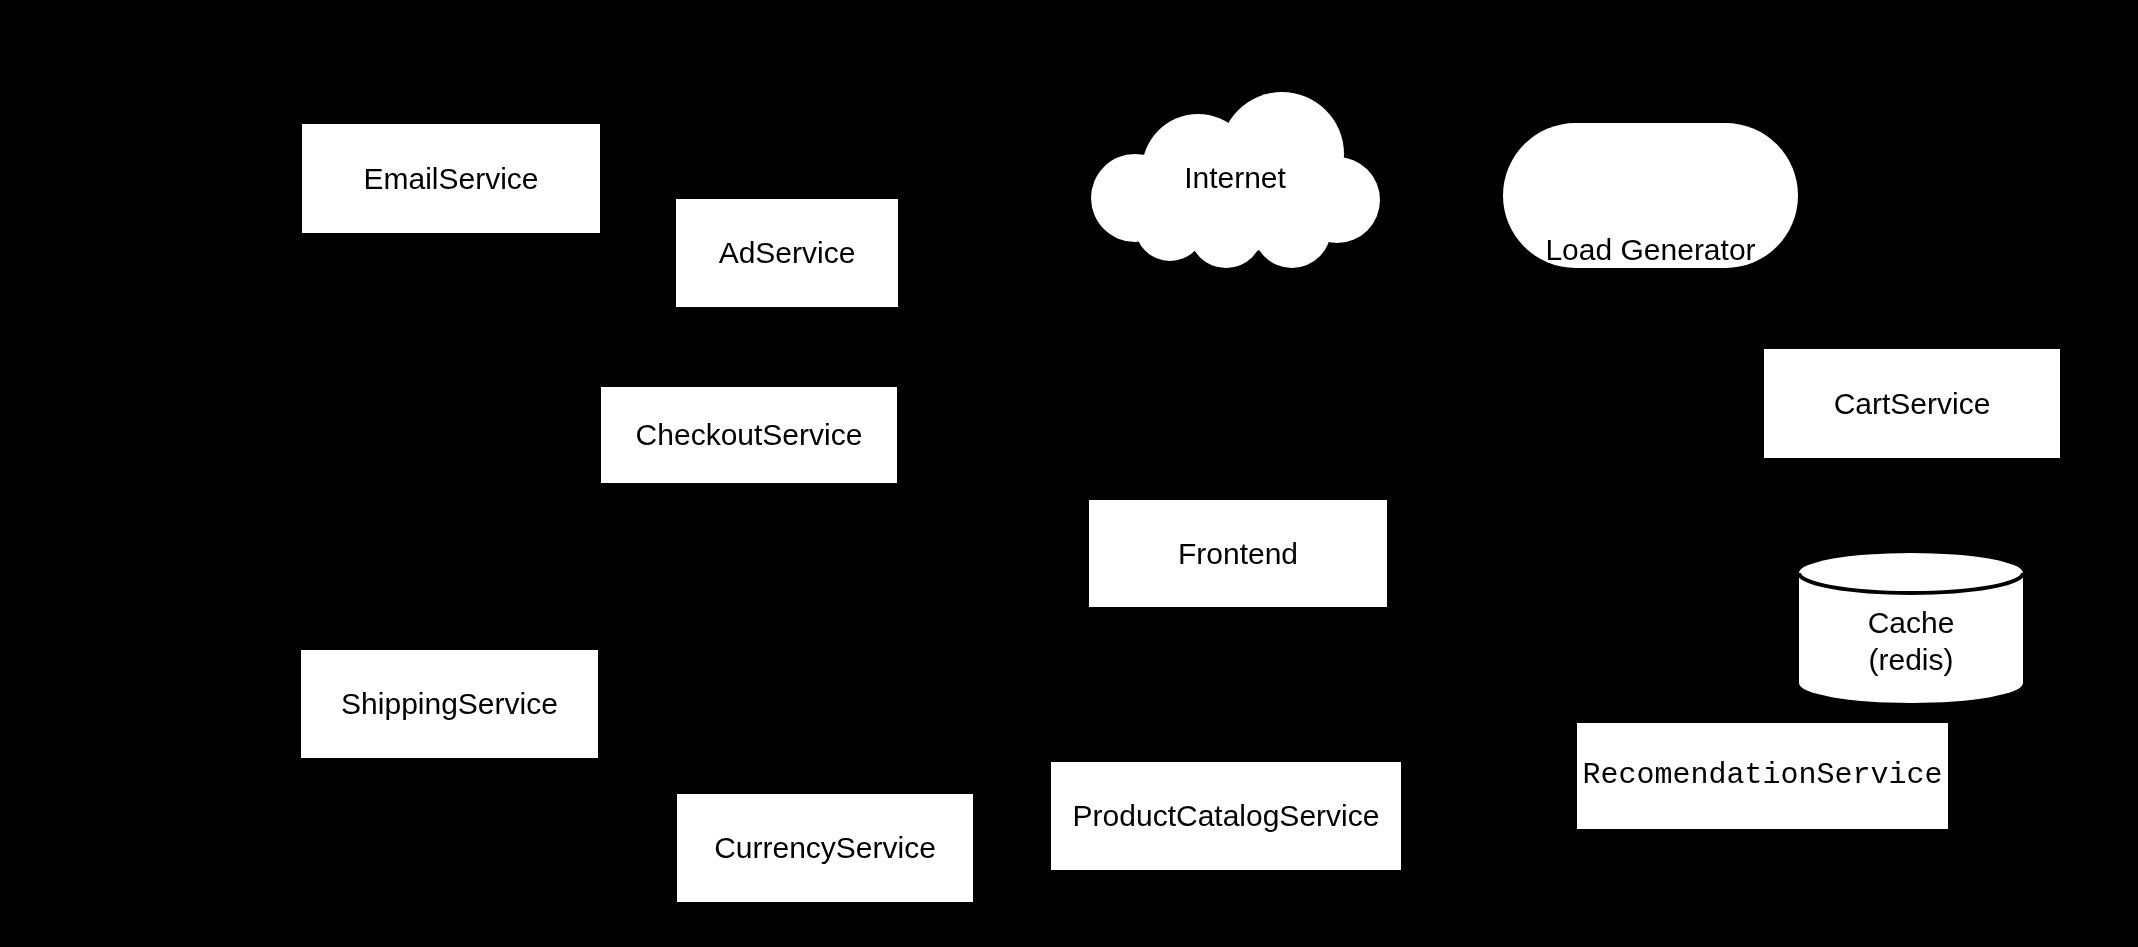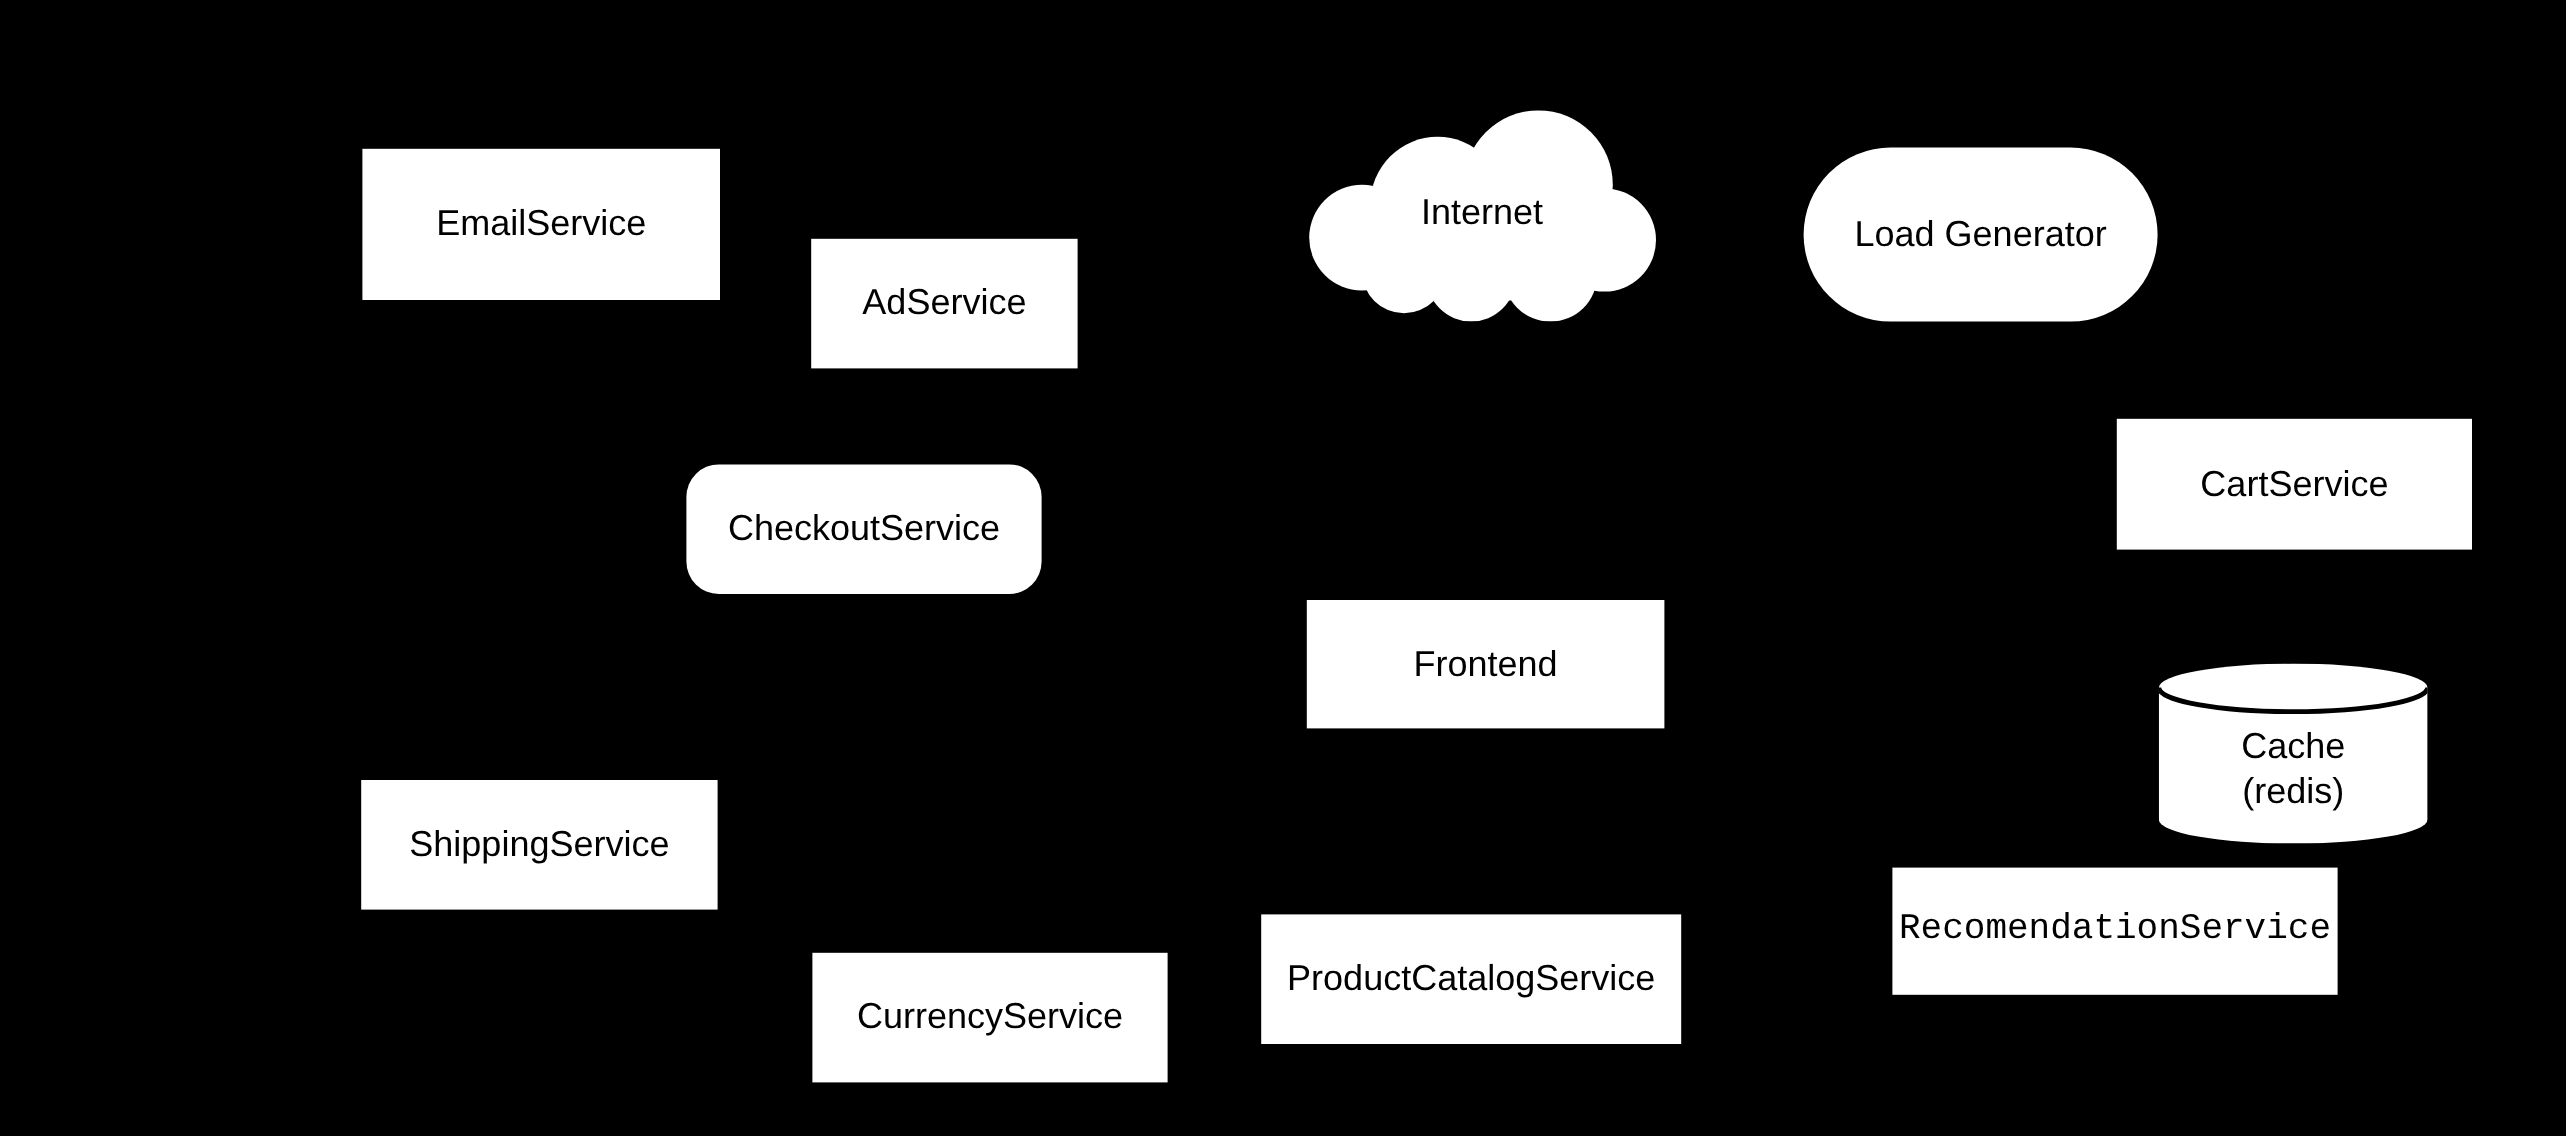--- a/index.html
+++ b/index.html
@@ -23,20 +23,21 @@
     text-align: center;
     color: var(--node-text, #000000);
     font-size: 30px;
     line-height: 1.25;
   }
   .node.rectangle, .node.stadium {
     background: var(--node-fill, #ffffff);
   }
   .node.stadium {
     border-radius: 999px;
+    align-items: flex-end;
   }
   .node.cloud, .node.cylinder {
     background: transparent;
     text-align: center;
   }
   .node svg {
     position: absolute;
     inset: 0;
     width: 100%;
     height: 100%;
@@ -49,21 +50,21 @@
     white-space: pre-line;
   }
   .node.cylinder .node-label {
     padding-top: 26px;
   }
 </style>
 </head>
 <body>
 
 <div class="canvas" id="canvas" style="--bg: #000000; --node-fill: #ffffff; --node-stroke: #000000; --node-text: #000000;">
-    <div class="node rectangle" style="left: 302px; top: 124px; width: 298px; height: 126px;">
+    <div class="node rectangle" style="left: 302px; top: 124px; width: 298px; height: 109px;">
       <span class="node-label">EmailService</span>
     </div>
     <div class="node rectangle" style="left: 676px; top: 199px; width: 222px; height: 108px;">
       <span class="node-label">AdService</span>
     </div>
     <div class="node cloud" style="left: 1090px; top: 88px; width: 290px; height: 180px;">
       <svg viewBox="0 0 290 180" preserveAspectRatio="none" aria-hidden="true">
         <circle class="shape-fill" cx="45" cy="110" r="44"></circle>
         <circle class="shape-fill" cx="108" cy="82" r="56"></circle>
         <circle class="shape-fill" cx="192" cy="66" r="62"></circle>
@@ -71,21 +72,21 @@
         <circle class="shape-fill" cx="202" cy="141" r="39"></circle>
         <circle class="shape-fill" cx="136" cy="143" r="37"></circle>
         <circle class="shape-fill" cx="80" cy="138" r="35"></circle>
         <ellipse class="shape-fill" cx="145" cy="110" rx="96" ry="54"></ellipse>
       </svg>
       <span class="node-label">Internet</span>
     </div>
     <div class="node stadium" style="left: 1503px; top: 123px; width: 295px; height: 145px;">
       <span class="node-label">Load Generator</span>
     </div>
-    <div class="node rectangle" style="left: 572px; top: 387px; width: 296px; height: 108px; border-radius: 27px;">
+    <div class="node rectangle" style="left: 601px; top: 387px; width: 296px; height: 96px;">
       <span class="node-label">CheckoutService</span>
     </div>
     <div class="node rectangle" style="left: 1764px; top: 349px; width: 296px; height: 109px;">
       <span class="node-label">CartService</span>
     </div>
     <div class="node rectangle" style="left: 1089px; top: 500px; width: 298px; height: 107px;">
       <span class="node-label">Frontend</span>
     </div>
     <div class="node cylinder" style="left: 1799px; top: 553px; width: 224px; height: 150px;">
       <svg viewBox="0 0 224 150" preserveAspectRatio="none" aria-hidden="true">

